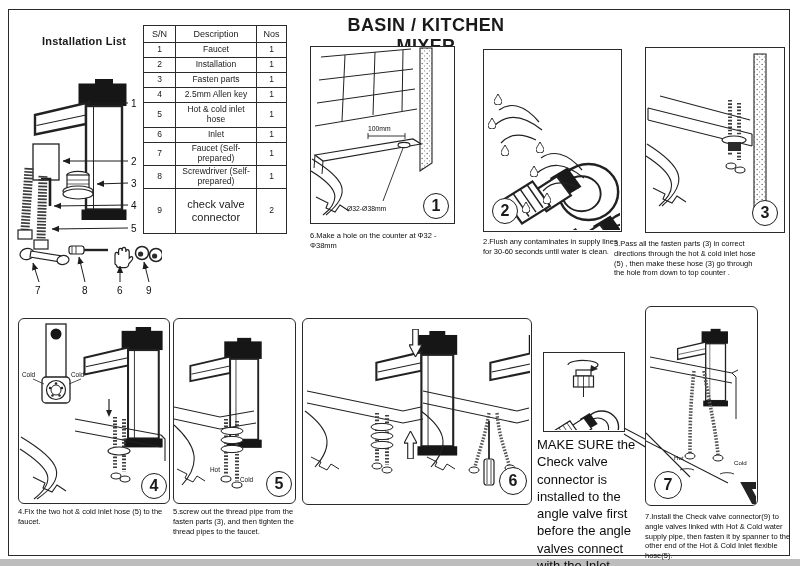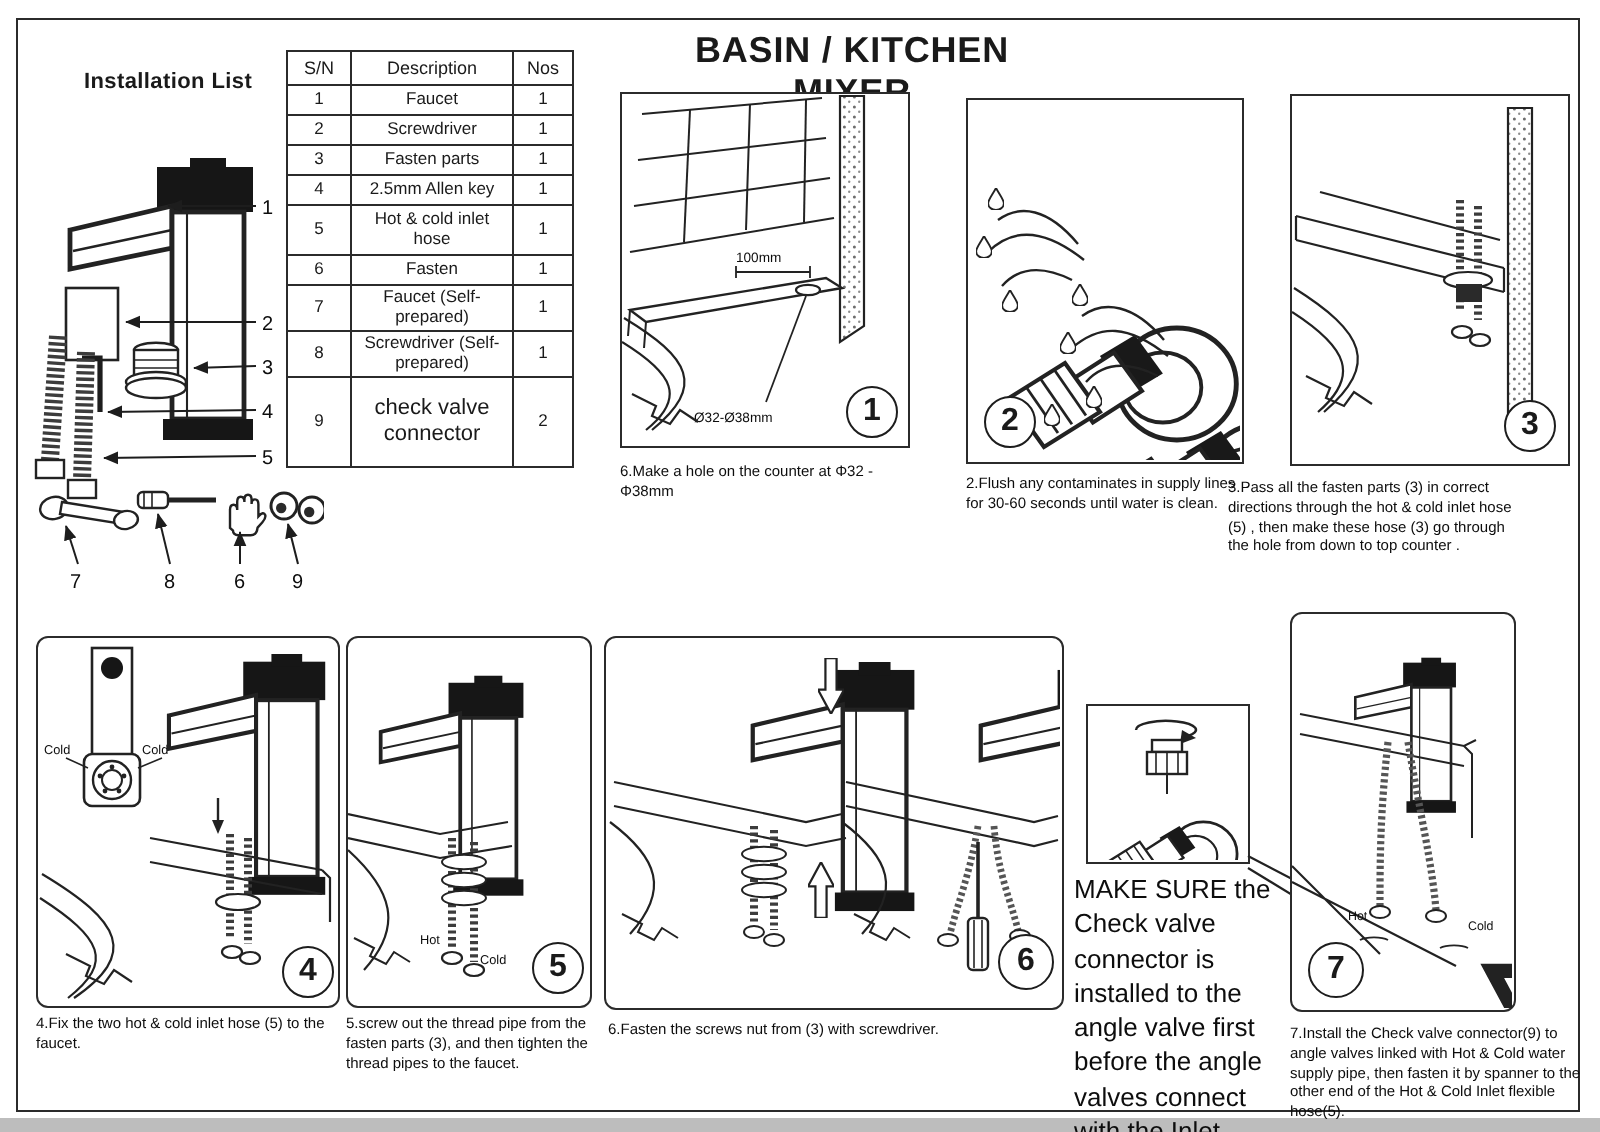--- a/index.html
+++ b/index.html
@@ -155,41 +155,41 @@
       </tr>
     </thead>
     <tbody>
       <tr class="r1">
           <td>1</td>
           <td>Faucet</td>
           <td>1</td>
         </tr>
       <tr class="r1">
           <td>2</td>
-          <td>Screwdriver</td>
+          <td>Installation</td>
           <td>1</td>
         </tr>
       <tr class="r1">
           <td>3</td>
           <td>Fasten parts</td>
           <td>1</td>
         </tr>
       <tr class="r1">
           <td>4</td>
           <td>2.5mm Allen key</td>
           <td>1</td>
         </tr>
       <tr class="r2">
           <td>5</td>
           <td>Hot &amp; cold inlet hose</td>
           <td>1</td>
         </tr>
       <tr class="r1">
           <td>6</td>
-          <td>Fasten</td>
+          <td>Inlet</td>
           <td>1</td>
         </tr>
       <tr class="r3">
           <td>7</td>
           <td>Faucet (Self-prepared)</td>
           <td>1</td>
         </tr>
       <tr class="r3">
           <td>8</td>
           <td>Screwdriver (Self-prepared)</td>
@@ -399,21 +399,20 @@
           <rect x="181" y="140" width="10" height="26" rx="2.5" fill="#fff" stroke="#222" stroke-width="1.2"></rect>
           <line x1="184" y1="141" x2="184" y2="165" stroke="#222" stroke-width="0.8"></line>
           <line x1="188" y1="141" x2="188" y2="165" stroke="#222" stroke-width="0.8"></line>
         </g>
         <path d="M118,92 C 142,110 148,126 128,148" stroke="#222" stroke-width="1.1" fill="none"></path>
         <path d="M124,138 l10,5 l-2,4 l8,4 l4,-6 l8,5" stroke="#222" stroke-width="1" fill="none"></path>
       </g>
     </svg>
     <div class="circle-num" style="left:196px;top:148px;width:28px;height:28px">6</div>
   </div>
-  <div class="caption" style="left:304px;top:510px;width:228px">6.Fasten the screws nut from (3) with screwdriver.</div>
 
   <div class="panel" style="left:543px;top:352px;width:82px;height:80px">
     <svg width="79" height="77" viewBox="0 0 79 77">
       <path d="M24,12 a 15,4.5 0 1 1 26,3" stroke="#222" stroke-width="1.2" fill="none"></path>
       <polygon points="47,12 54,16 46,19" fill="#222"></polygon>
       <g>
         <rect x="32" y="17" width="15" height="6" fill="#fff" stroke="#222" stroke-width="1.2"></rect>
         <rect x="29.5" y="23" width="20" height="11" fill="#fff" stroke="#222" stroke-width="1.2"></rect>
         <line x1="34" y1="23" x2="34" y2="34" stroke="#222" stroke-width="0.8"></line>
         <line x1="39.5" y1="23" x2="39.5" y2="34" stroke="#222" stroke-width="0.8"></line>

